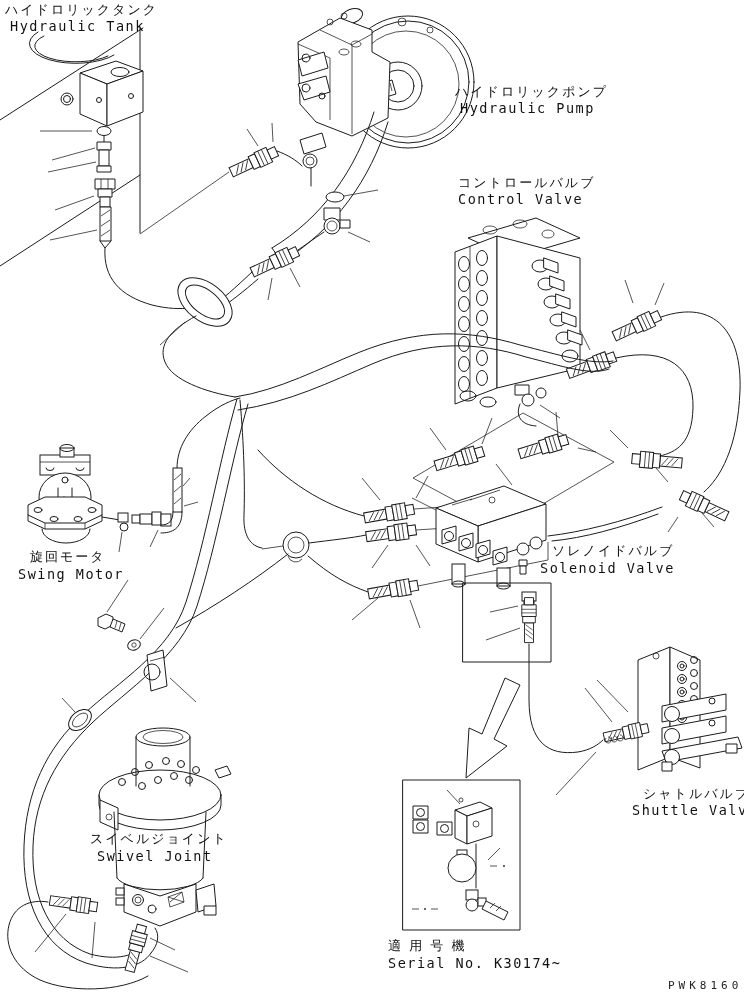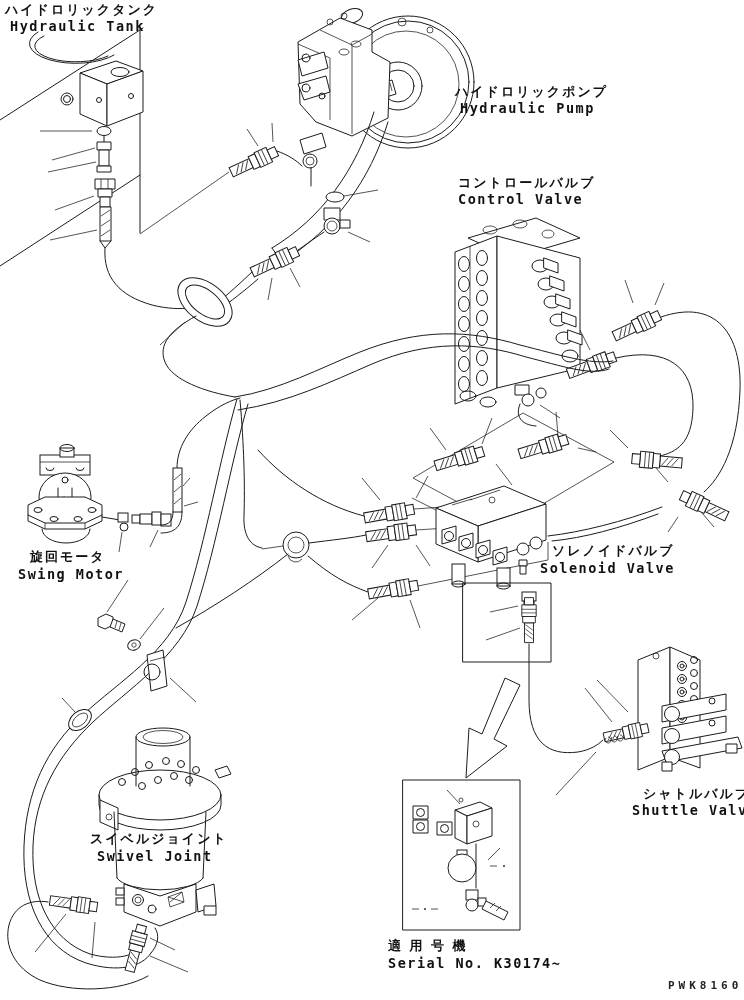--- a/index.html
+++ b/index.html
@@ -1,17 +1,17 @@
 <!DOCTYPE html>
 <html><head>
 <meta charset="utf-8">
 <style>
   html,body{margin:0;padding:0;background:#e8e8e8;}
   .page{width:744px;height:1000px;background:#ffffff;position:relative;margin:0 auto;
-        font-family:"DejaVu Sans Mono","Liberation Mono",monospace;font-weight:bold;}
+        font-family:"DejaVu Sans Mono","Liberation Mono",monospace;}
   svg{display:block}
   .ln{stroke:#1c1c1c;stroke-width:1;fill:none;stroke-linecap:round;stroke-linejoin:round;}
   .thin{stroke:#1c1c1c;stroke-width:0.75;fill:none;}
   .fw{stroke:#1c1c1c;stroke-width:1;fill:#ffffff;}
   text.jp{font-size:13px;letter-spacing:2px;fill:#111;font-family:"DejaVu Sans",sans-serif;}
   text.en{font-size:13.5px;letter-spacing:1.5px;fill:#111;font-family:"DejaVu Sans Mono","Liberation Mono",monospace;}
   text.wm{font-size:11px;letter-spacing:4px;fill:#222;font-family:"DejaVu Sans Mono","Liberation Mono",monospace;}
 </style>
 </head>
 <body>

